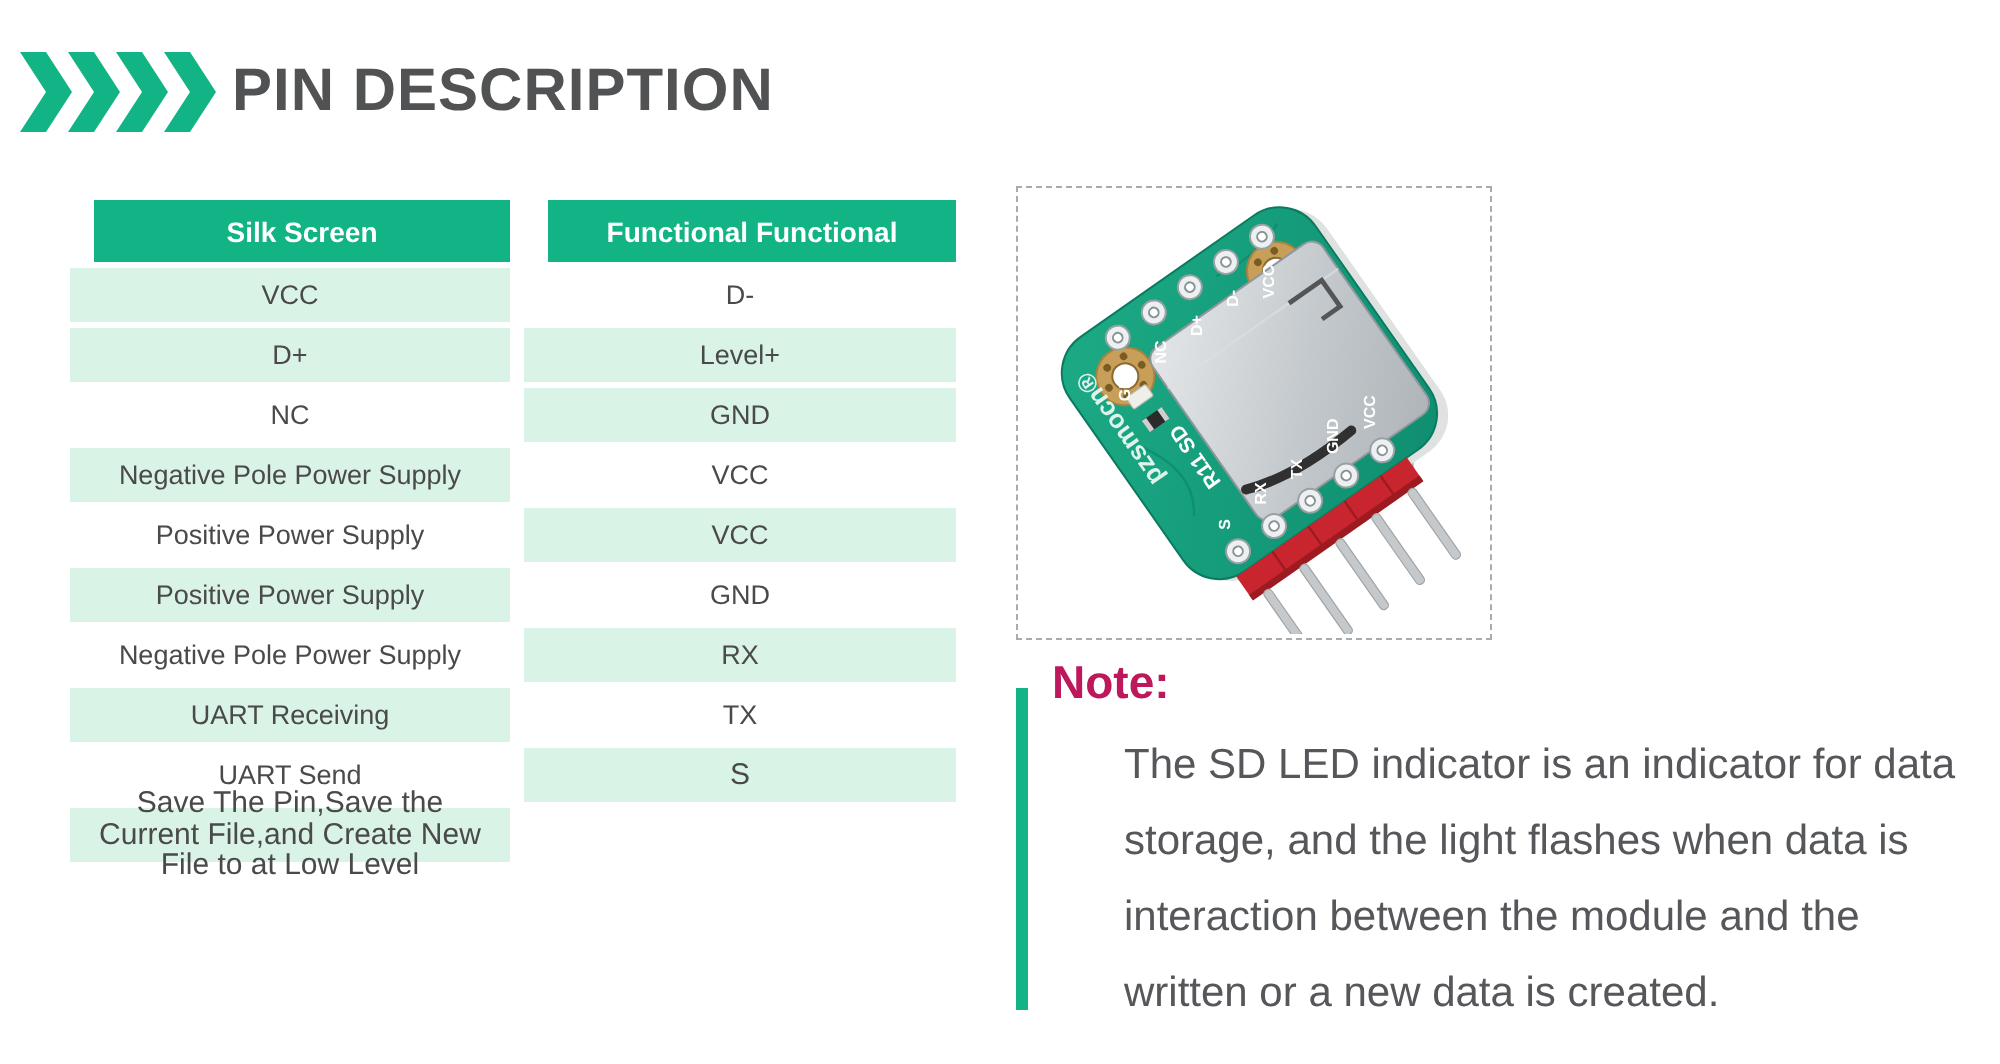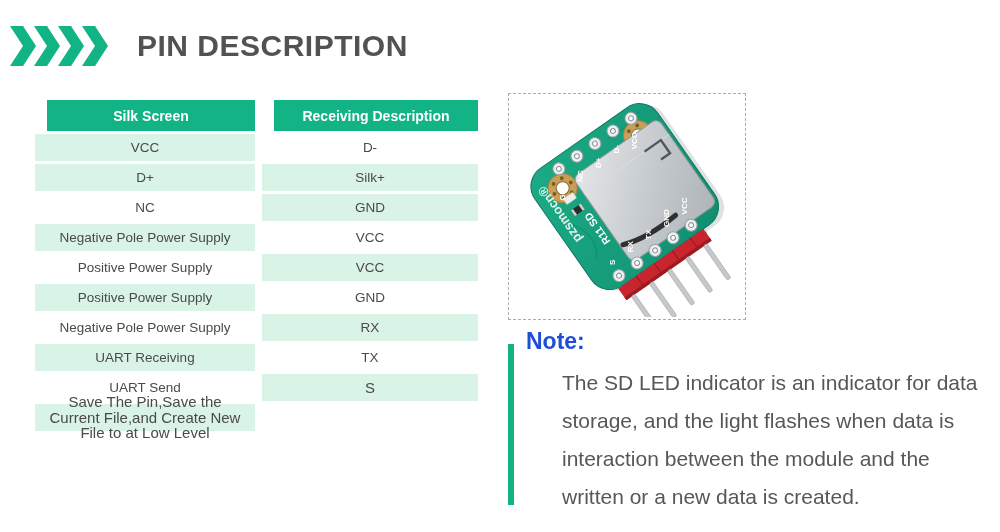--- a/index.html
+++ b/index.html
@@ -1,40 +1,40 @@
 <!DOCTYPE html>
 <html><head>
 <meta charset="utf-8">
 <style>
   * { margin:0; padding:0; box-sizing:border-box; }
   html,body { width:1000px; height:532px; background:#ffffff;
     font-family:"Liberation Sans", sans-serif; position:relative; overflow:hidden; }
 
-  .header { position:absolute; left:10px; top:26px; display:flex; align-items:center; gap:28px; }
+  .header { position:absolute; left:10px; top:26px; display:flex; align-items:center; gap:7px; }
   .chevrons svg { display:block; }
   .page-title { font-size:30px; font-weight:700; color:#515254; letter-spacing:.5px; }
 
   .pin-table { position:absolute; left:35px; top:100px;
     display:grid; grid-template-columns:220px 216px;
     grid-template-rows:31px repeat(10,27px) 62px; gap:3px 7px; }
   .th { background:#12b384; color:#fff; font-size:14px; font-weight:700;
     display:flex; align-items:center; justify-content:center;margin-left:12px; }
   .td { font-size:13.5px; color:#4a4a4a; text-align:center;
     display:flex; align-items:center; justify-content:center; padding:0 8px; }
   .g { background:#d9f3e6; }
   .w { background:#ffffff; }
   .tall { font-size:15px; line-height:15.5px; }
 
   .module-photo { position:absolute; left:508px; top:93px; width:238px; height:227px;
     border:1.5px dashed #ababab; background:#fff;
     display:flex; align-items:center; justify-content:center; }
   .module-photo svg text { font-family:"Liberation Sans", sans-serif; }
 
   .note-bar { position:absolute; left:508px; top:344px; width:6px; height:161px; background:#12b384; }
-  .note-heading { position:absolute; left:526px; top:328px; font-size:23px; font-weight:700; color:#1d4ed8; }
+  .note-heading { position:absolute; left:526px; top:328px; font-size:23px; font-weight:700; color:#be185d; }
   .note-body { position:absolute; left:526px; top:364px; width:462px;
     font-size:21px; color:#56575a;margin-left:36px; }
   .note-body div { line-height:38px; }
 </style>
 </head>
 <body>
 
 <div class="header">
   <div class="chevrons">
     <svg width="99" height="40" viewBox="0 0 99 40">
@@ -42,26 +42,26 @@
       <path fill="#12b384" transform="translate(24,0)" d="M0 0 H13 L26 20 L13 40 H0 L13 20 Z"></path>
       <path fill="#12b384" transform="translate(48,0)" d="M0 0 H13 L26 20 L13 40 H0 L13 20 Z"></path>
       <path fill="#12b384" transform="translate(72,0)" d="M0 0 H13 L26 20 L13 40 H0 L13 20 Z"></path>
     </svg>
   </div>
   <div class="page-title">PIN DESCRIPTION</div>
 </div>
 
 <div class="pin-table">
   <div class="th">Silk Screen</div>
-  <div class="th">Receiving Description</div>
+  <div class="th">Functional Functional</div>
 
   <div class="td g">VCC</div>
   <div class="td w">D-</div>
   <div class="td g">D+</div>
-  <div class="td g">Silk+</div>
+  <div class="td g">Level+</div>
   <div class="td w">NC</div>
   <div class="td g">GND</div>
   <div class="td g">Negative Pole Power Supply</div>
   <div class="td w">VCC</div>
   <div class="td w">Positive Power Supply</div>
   <div class="td g">VCC</div>
   <div class="td g">Positive Power Supply</div>
   <div class="td w">GND</div>
   <div class="td w">Negative Pole Power Supply</div>
   <div class="td g">RX</div>

